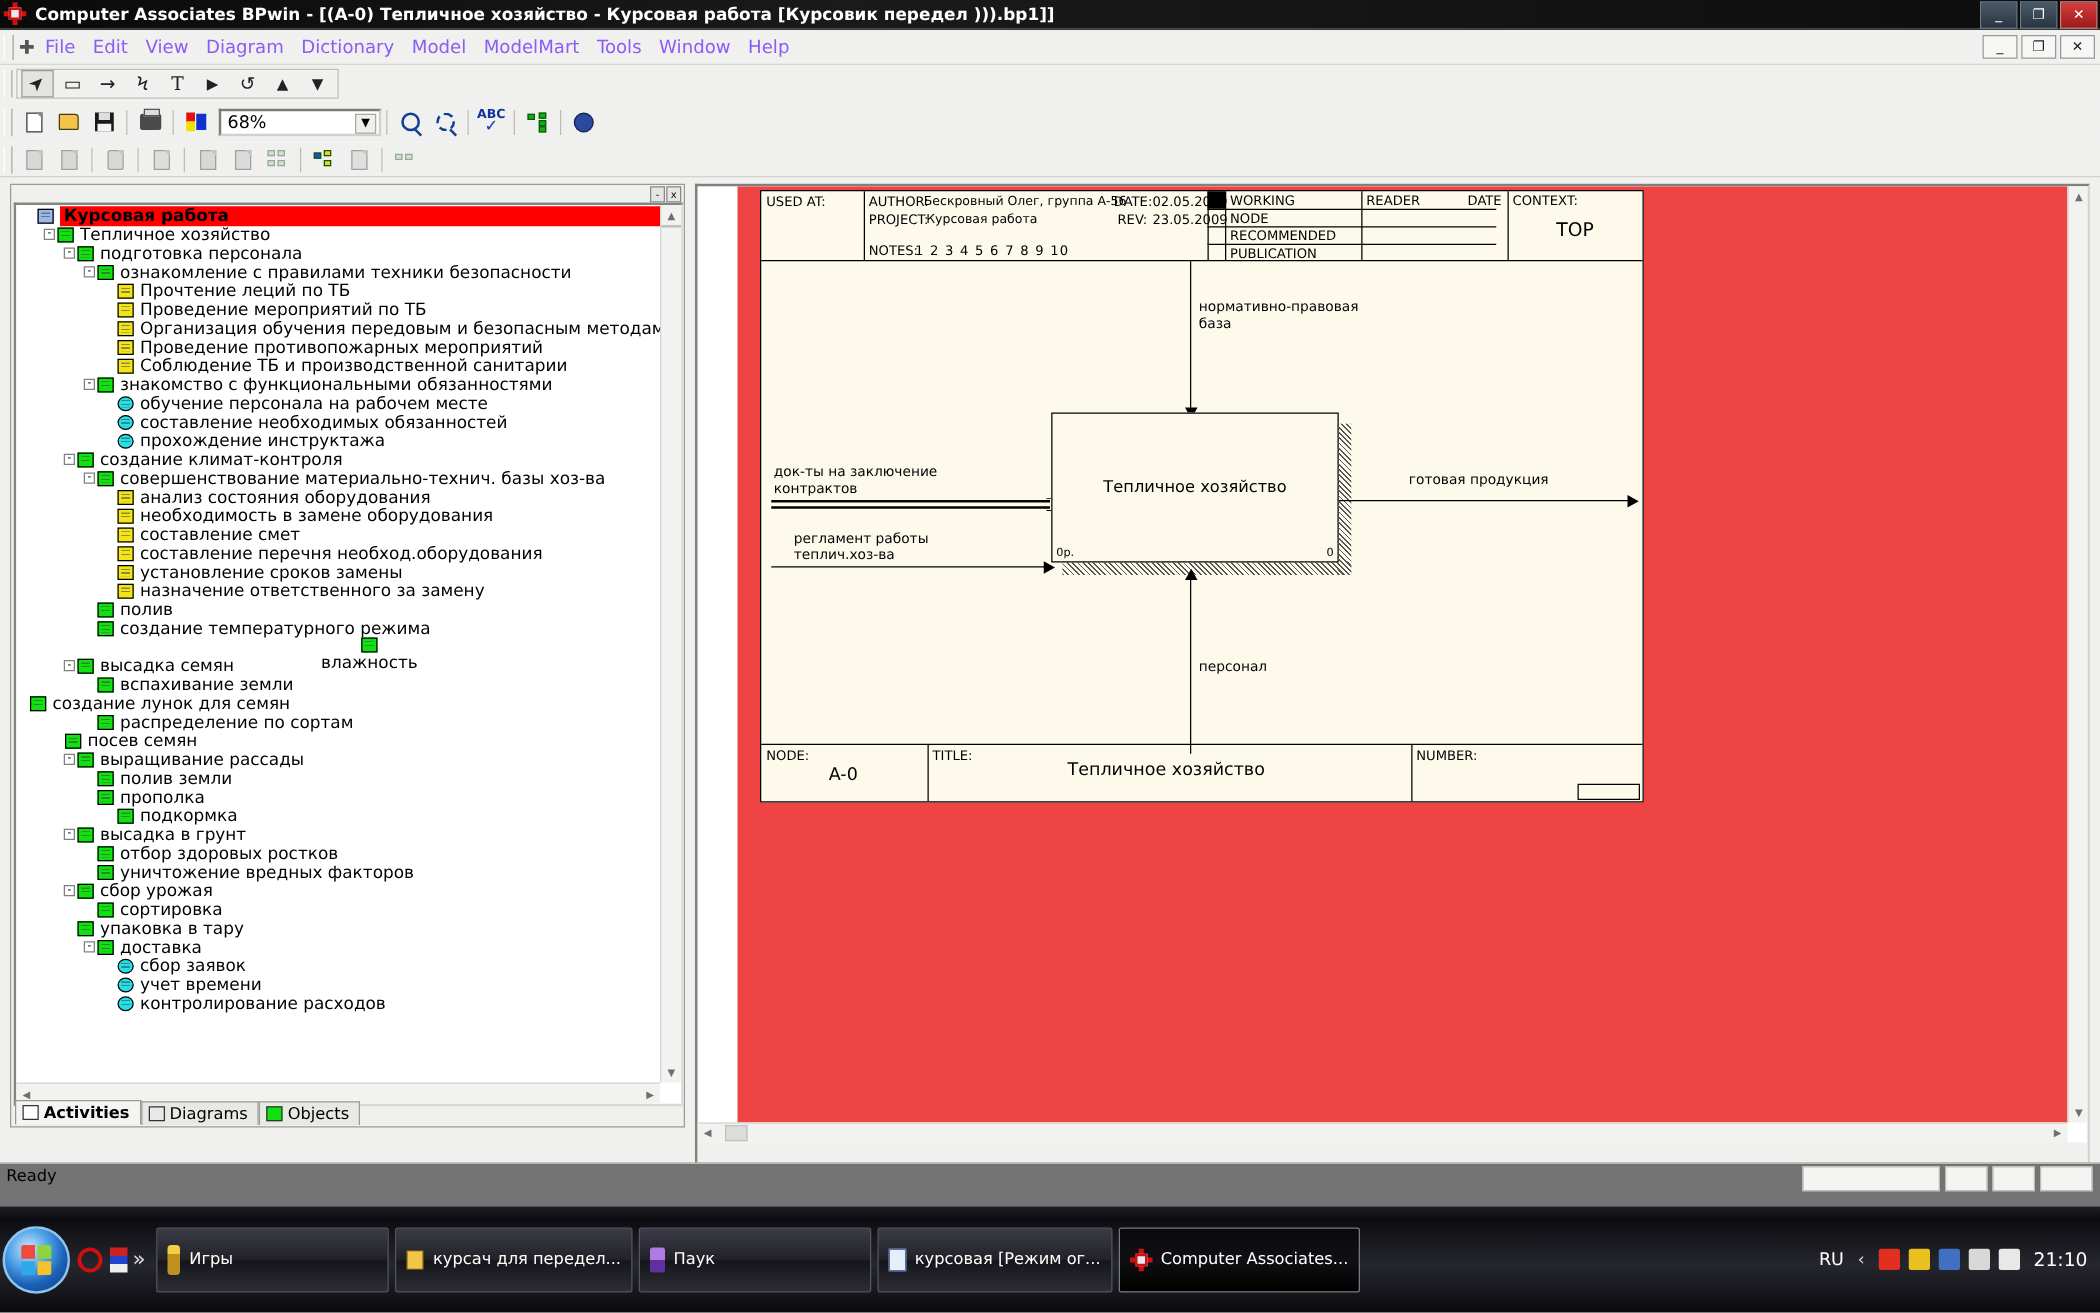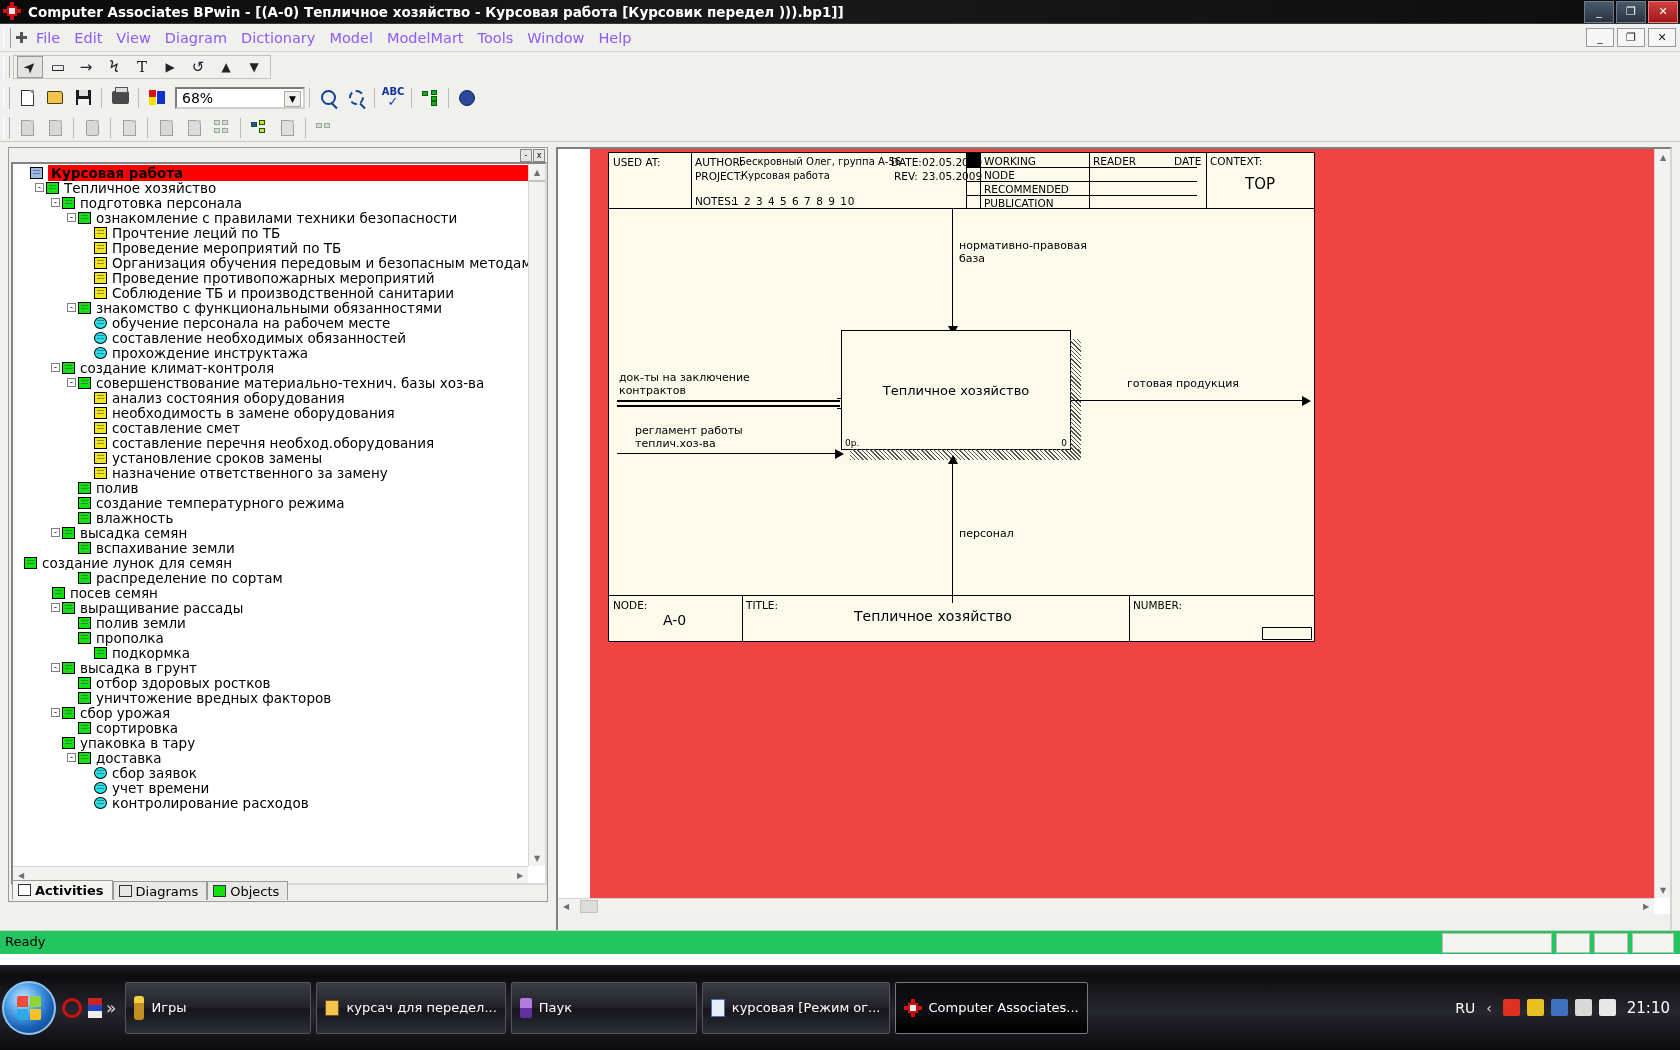--- a/index.html
+++ b/index.html
@@ -272,22 +272,22 @@
   #canvas-hscroll {
     position: absolute; left: 0; right: 16px; bottom: 16px; height: 16px; background: #f2f2f0;
     border-top: 1px solid #d4d4d0; display: flex; align-items: center;
   }
   #canvas-bottom-strip {
     position: absolute; left: 0; right: 0; bottom: 0; height: 16px; background: #f0f0ef;
   }
 
   
   #statusbar {
-    position: absolute; left: 0; top: 930px; width: 1680px; height: 24px;
-    background: #22c55e; border-top: 1px solid #d0d0cc;
+    position: absolute; left: 0; top: 930px; width: 1680px; height: 35px;
+    background: #737373; border-top: 1px solid #d0d0cc;
   }
   #status-text { position: absolute; left: 5px; top: 3px; font-size: 13px; color: #000; }
   .status-pane { position: absolute; top: 2px; height: 20px; border: 1px solid #bdbdb8; background: #f4f4f2; }
 
   
   #taskbar {
     position: absolute; left: 0; top: 965px; width: 1680px; height: 85px;
     background: linear-gradient(to bottom, #1f1f25 0%, #0c0c10 12%, #26262e 55%, #0a0a0e 100%);
     display: flex; align-items: center;
   }
@@ -623,21 +623,21 @@
           <div class="tnode" style="padding-left: 54px;">
             <span class="no-exp"></span>
             <span class="nicon green"></span>
             <span class="tlabel">полив</span>
           </div>
           <div class="tnode" style="padding-left: 54px;">
             <span class="no-exp"></span>
             <span class="nicon green"></span>
             <span class="tlabel">создание  температурного режима</span>
           </div>
-          <div class="tnode" style="padding-left: 54px;">
+          <div class="tnode" style="padding-left: 54px; flex-direction: column;">
             <span class="no-exp"></span>
             <span class="nicon green"></span>
             <span class="tlabel">влажность</span>
           </div>
           <div class="tnode" style="padding-left: 38px;">
             <span class="expander">-</span>
             <span class="nicon green"></span>
             <span class="tlabel">высадка семян</span>
           </div>
           <div class="tnode" style="padding-left: 54px;">

